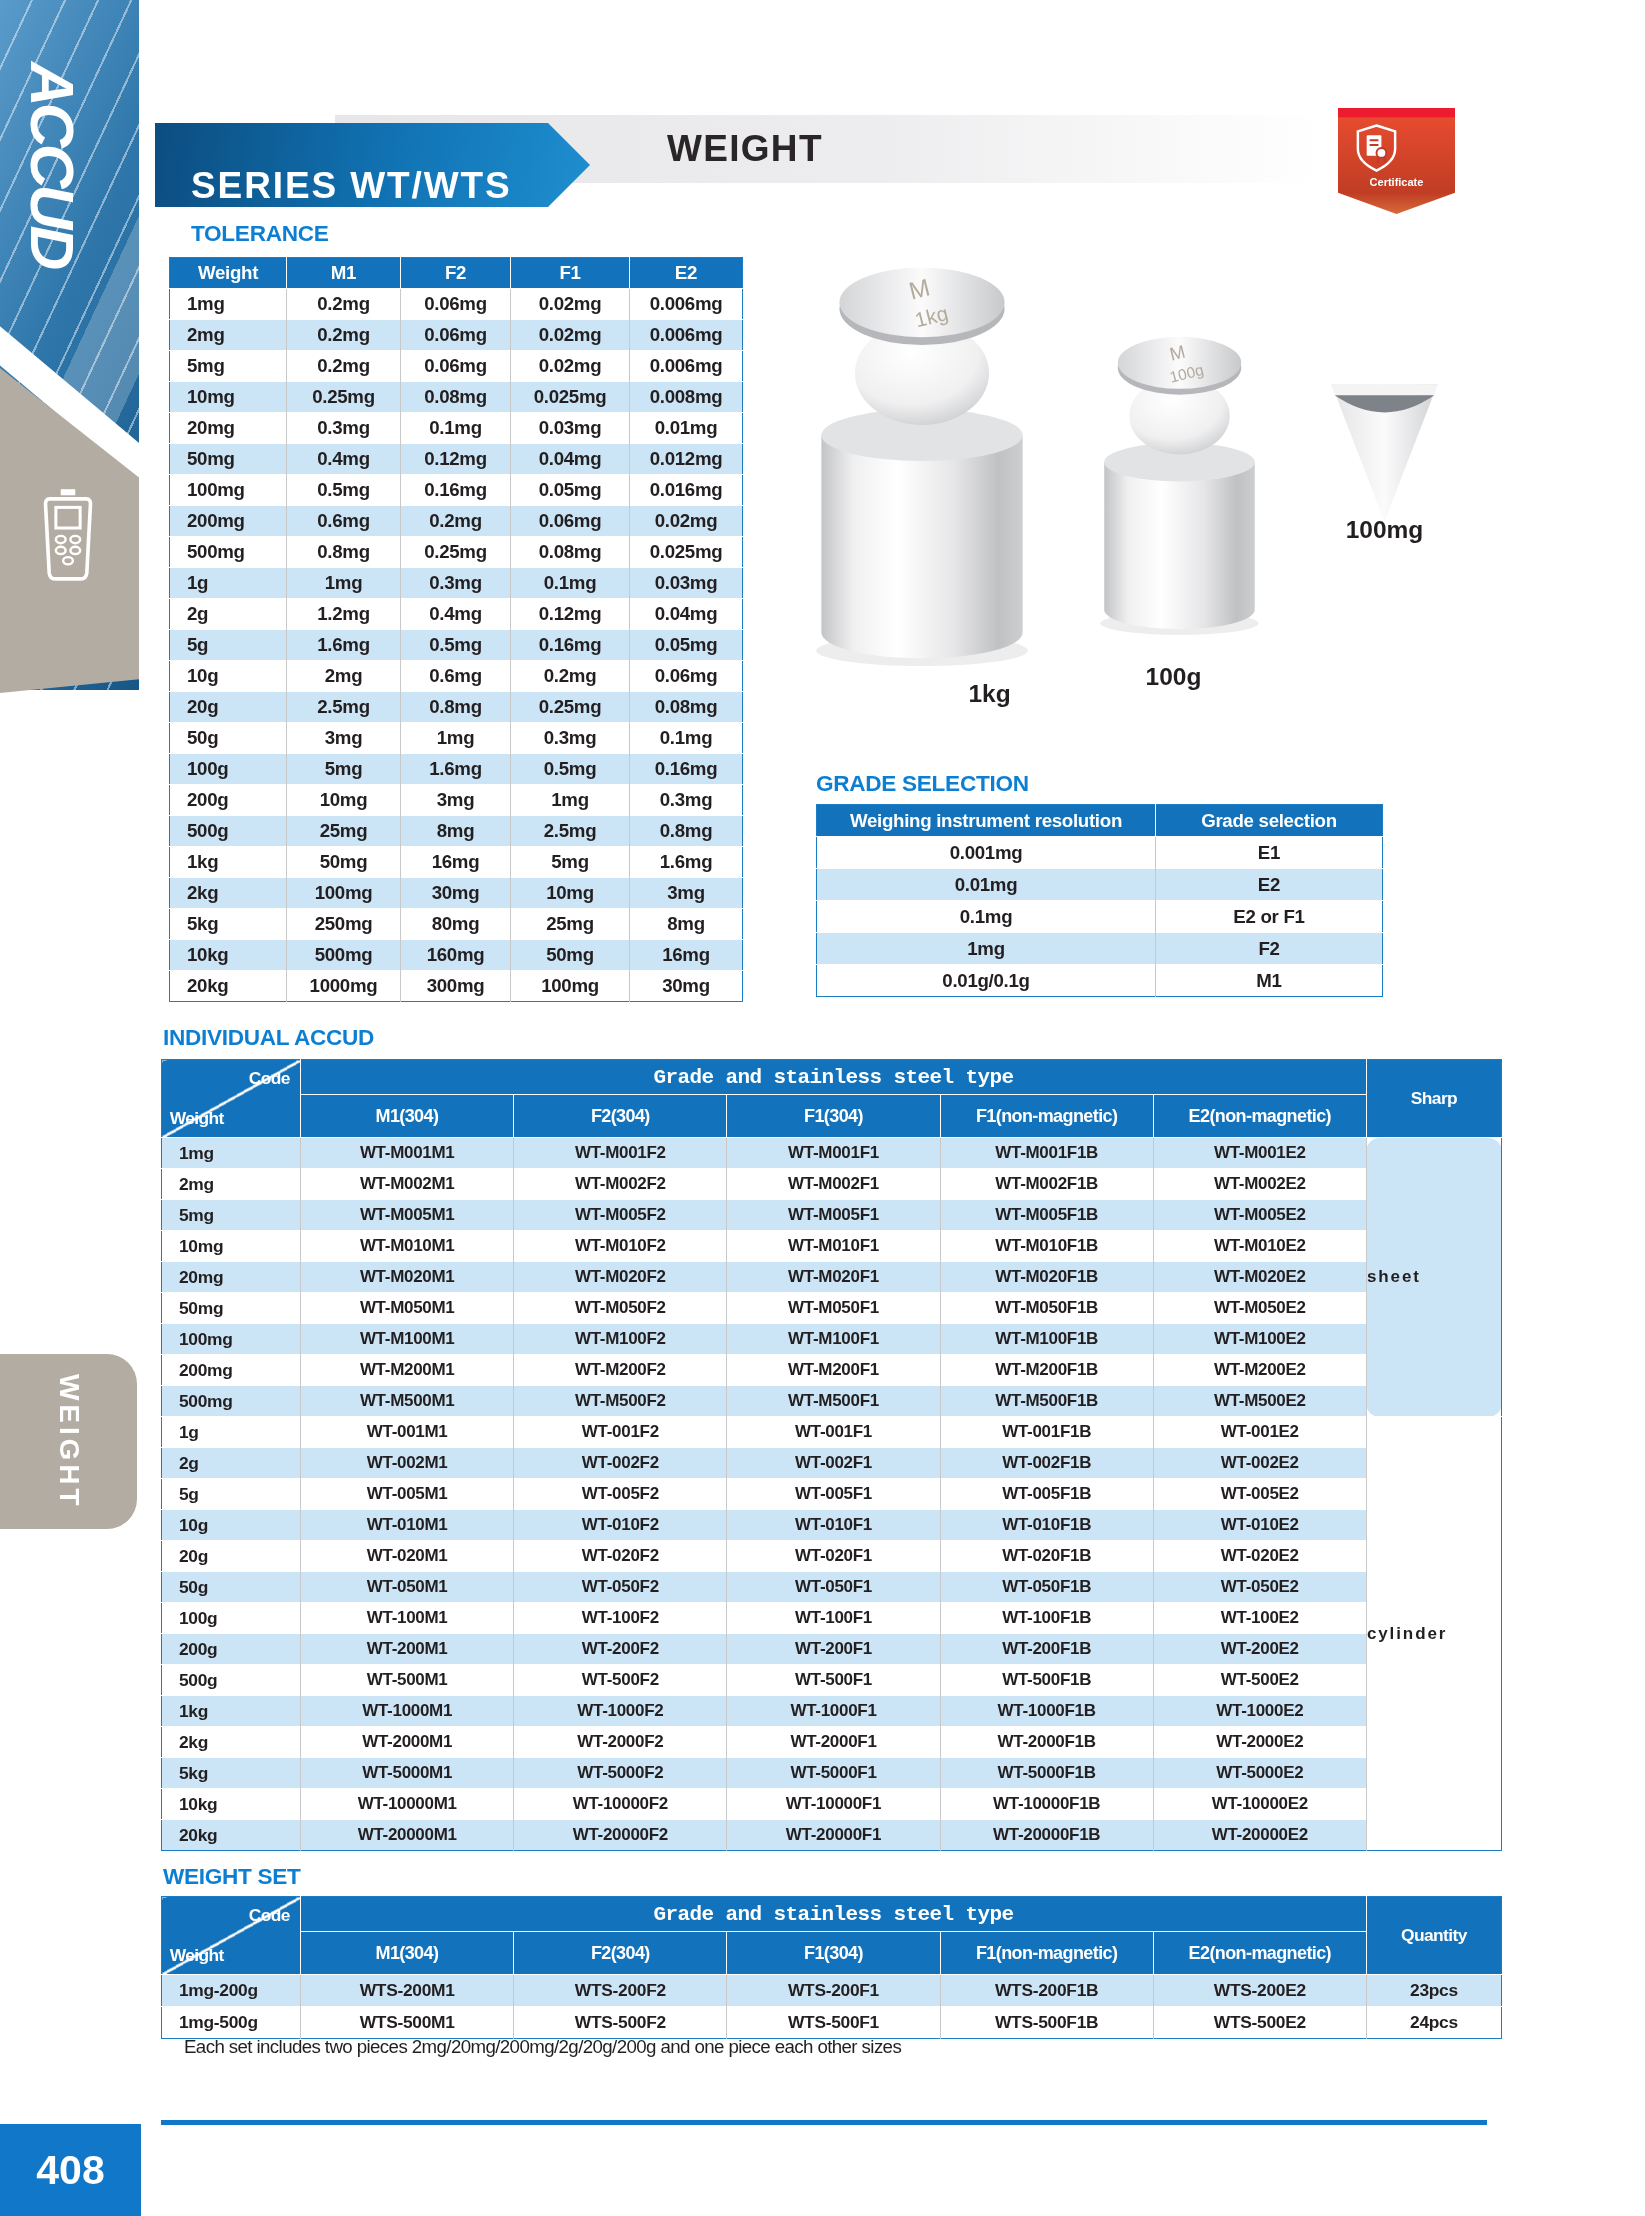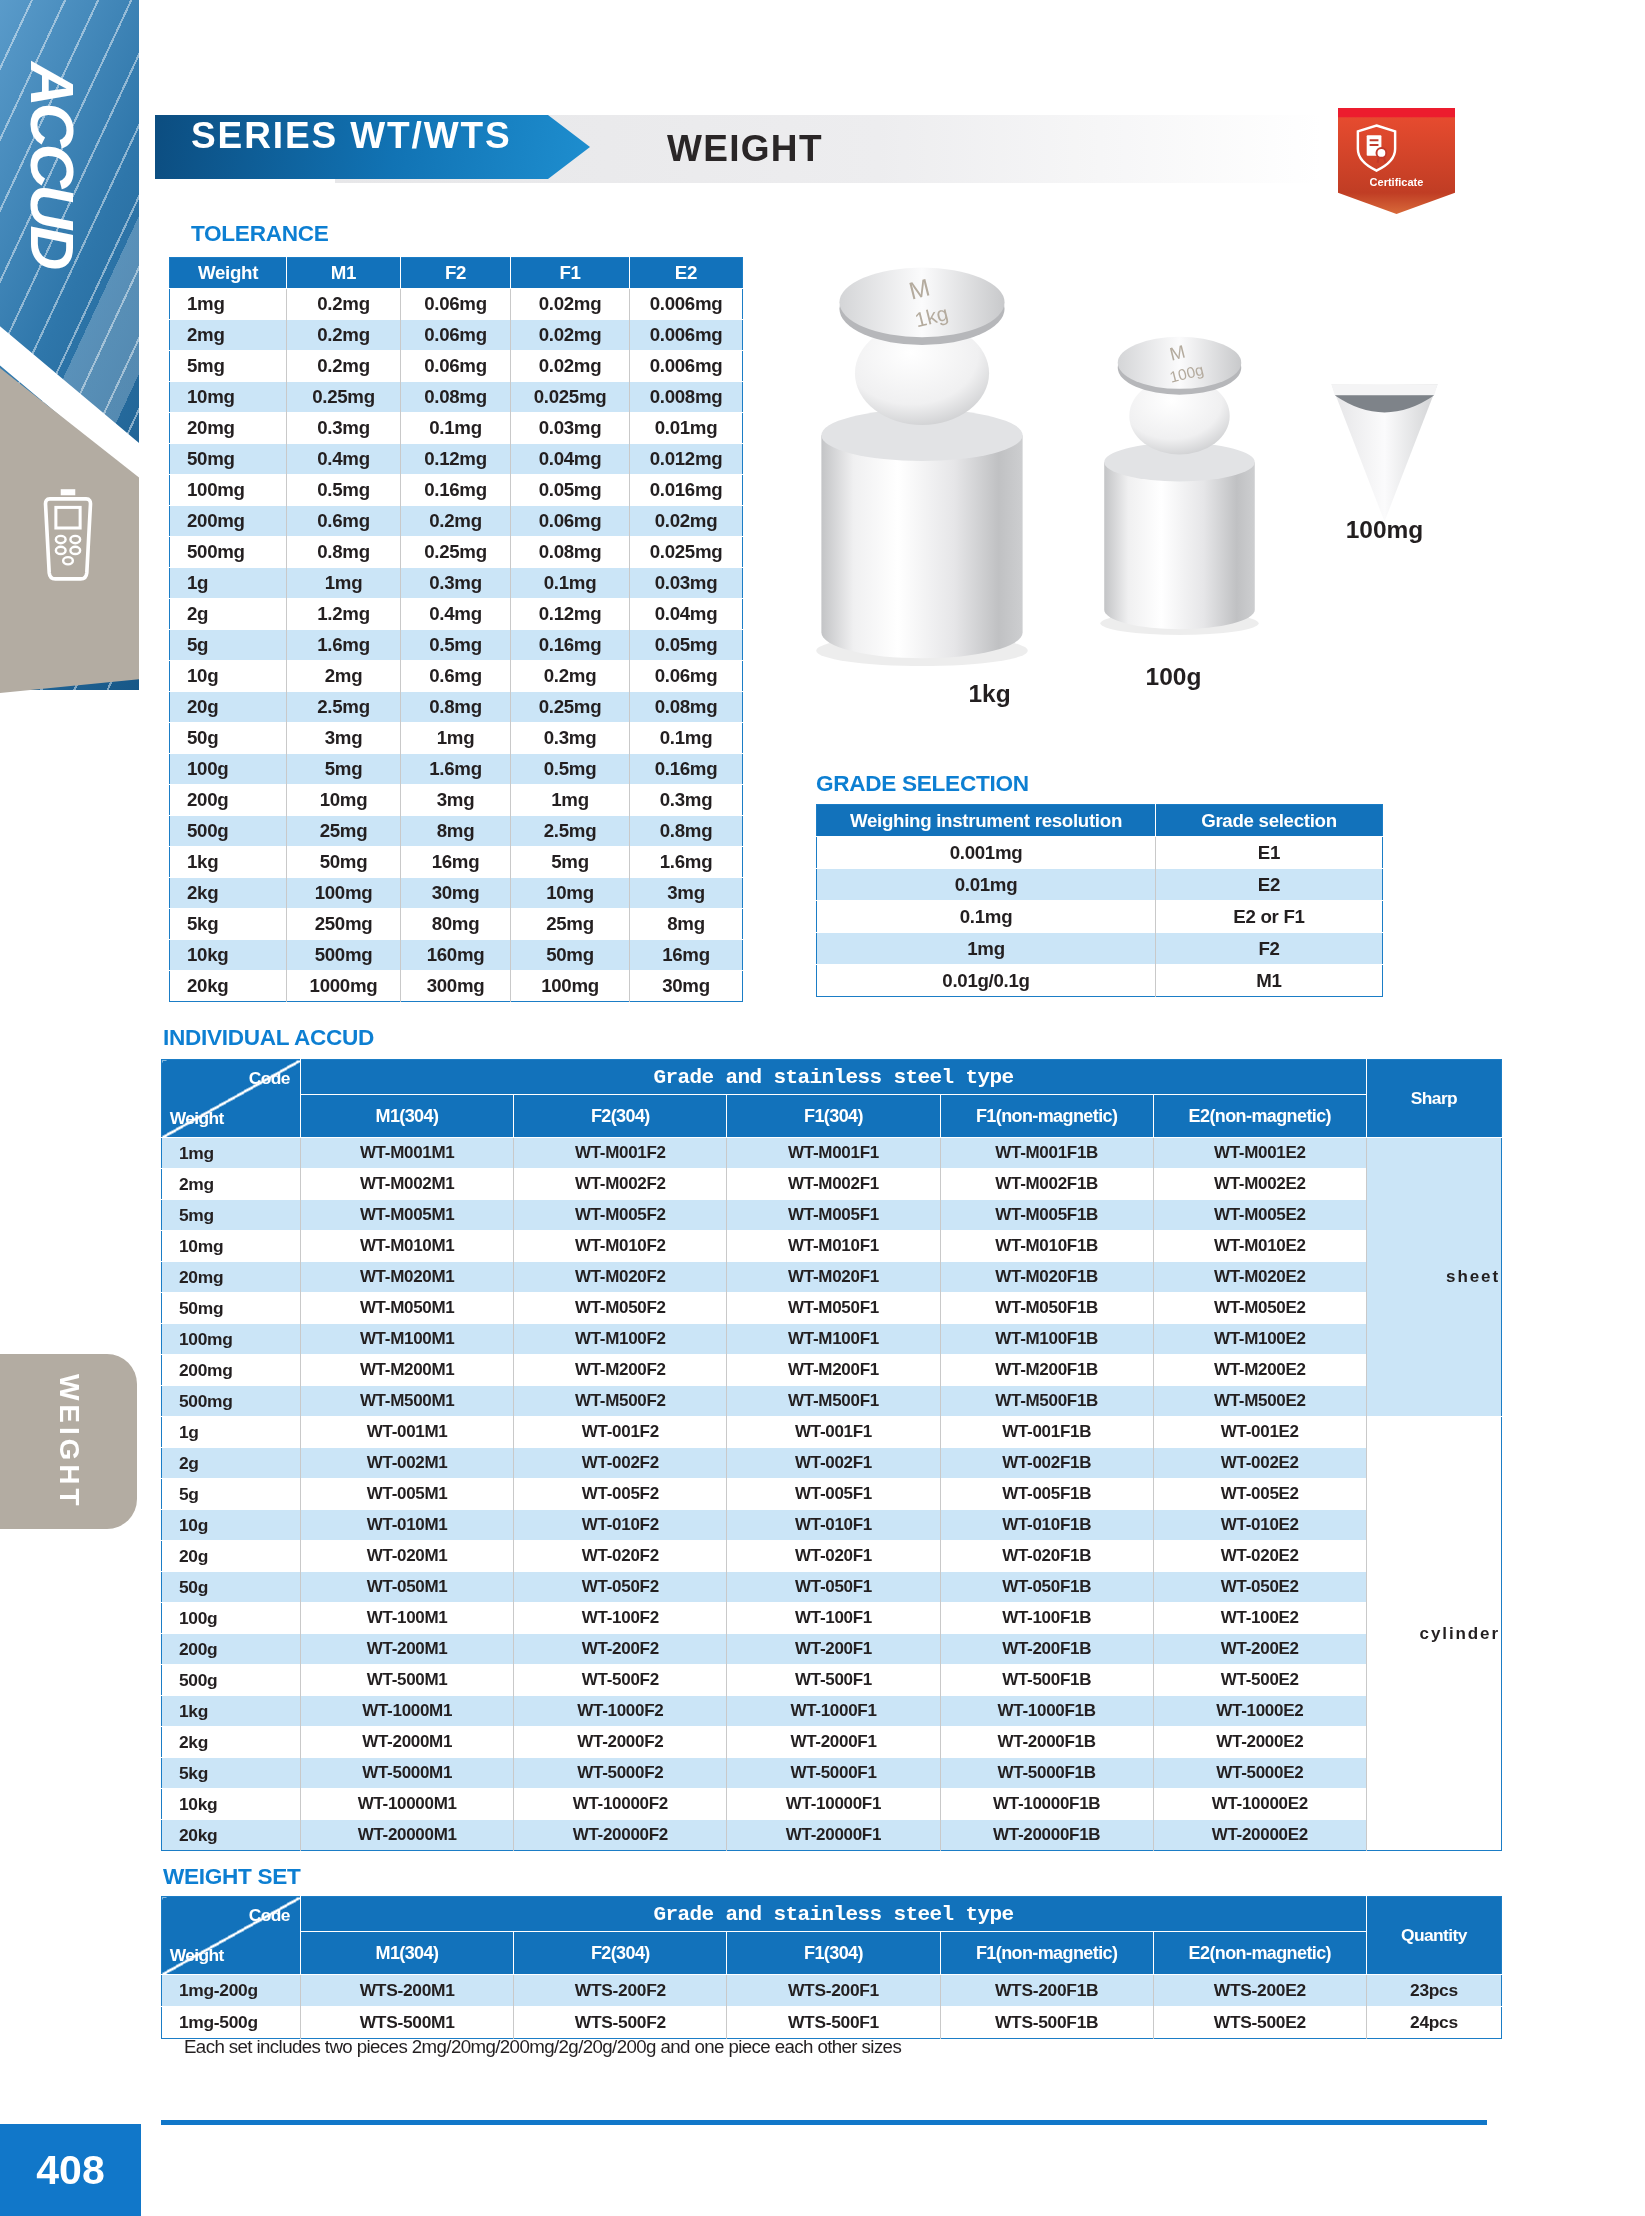--- a/index.html
+++ b/index.html
@@ -22,24 +22,24 @@
   .side-tab{position:absolute;left:0;top:1354px;width:137px;height:175px;background:#b3aca2;
     border-radius:0 30px 30px 0;display:flex;align-items:center;justify-content:center;}
   .side-tab span{writing-mode:vertical-rl;font-size:28px;font-weight:bold;color:#fff;letter-spacing:3.9px;}
   .page-num{position:absolute;left:0;top:2124px;width:141px;height:92px;background:#1177c9;
     color:#fff;font-size:41px;font-weight:600;display:flex;align-items:center;justify-content:center;}
   .footer-line{position:absolute;left:161px;top:2120px;width:1326px;height:5.2px;background:#1177c9;}
 
   
   .band-gray{position:absolute;left:335px;top:115px;width:987px;height:68px;
     background:linear-gradient(to right,#e7e7e9 0%,#ededef 55%,#ffffff 100%);}
-  .band-blue{position:absolute;left:155px;top:115px;width:435px;height:64px;
+  .band-blue{position:absolute;left:155px;top:123px;width:435px;height:84px;
     background:linear-gradient(100deg,#0c4d80 0%,#1173b4 55%,#1e8ecf 100%);
     clip-path:polygon(0 0,calc(100% - 42px) 0,100% 50%,calc(100% - 42px) 100%,0 100%);
-    display:flex;align-items:flex-start;}
+    display:flex;align-items:flex-end;}
   .series-txt{color:#fff;font-size:37px;font-weight:bold;letter-spacing:1.9px;padding-left:36px;}
   .weight-title{position:absolute;left:667px;top:115px;height:68px;display:flex;align-items:center;
     font-size:37px;font-weight:bold;color:#2a2627;letter-spacing:1.3px;}
   .cert-badge{position:absolute;left:1338px;top:108px;width:77px;height:106px;
     background:linear-gradient(180deg,#ec1c2e 0,#ec1c2e 9px,#e64b2f 9.7px,#c03d24 80%,#d86a3a 100%);
     clip-path:polygon(0 0,100% 0,100% 80%,50% 100%,0 80%);padding-left:40px;}
   .cert-shield{position:absolute;left:14px;top:13px;width:49px;height:54px;}
   .cert-label{position:absolute;left:0;top:68px;width:100%;text-align:center;color:#fff;
     font-size:11px;font-weight:bold;}
 
@@ -76,21 +76,21 @@
   #tbl-individual{left:161px;top:1059px;width:1341px;}
   #tbl-set{left:161px;top:1896px;width:1341px;}
   #tbl-individual th,#tbl-set th{font-size:17.4px;letter-spacing:-0.6px;}
   #tbl-individual .grp,#tbl-set .grp{height:32px;font-size:21px;border-bottom:1.3px solid #fff;font-family:Liberation Mono, monospace;}
   #tbl-individual .sub th,#tbl-set .sub th{height:40px;font-size:18px;}
   #tbl-individual td{height:28px;font-size:17px;}
   #tbl-set td{height:29px;font-size:17.4px;}
   #tbl-individual td:first-child,#tbl-set td:first-child{text-align:left;padding-left:17px;font-size:17.4px;}
   #tbl-individual tbody tr:nth-child(odd) td{background:#cbe5f7;}
   #tbl-set tbody tr:nth-child(odd) td{background:#cbe5f7;}
-  td.shape-cell{font-size:20px;letter-spacing:1.9px;text-align:right;padding-left:0 !important;}
+  td.shape-cell{font-size:20px;letter-spacing:1.9px;text-align:left;padding-left:0 !important;border-radius:14px;}
   td.shape-sheet{background:#cbe5f7 !important;}
   td.shape-cylinder{background:#ffffff !important;}
   .corner{position:relative;background-image:linear-gradient(to bottom right,
      transparent calc(50% - 1.3px),#fff calc(50% - 1.3px),#fff calc(50% + 1.3px),transparent calc(50% + 1.3px));}
   .corner .c-top{position:absolute;top:7.7px;right:10.3px;font-size:17.4px;}
   .corner .c-bot{position:absolute;bottom:7.7px;left:7.7px;font-size:17.4px;}
 
   .set-note{position:absolute;left:184px;top:2036px;font-size:18.7px;letter-spacing:-0.6px;color:#231f20;}
 
   

